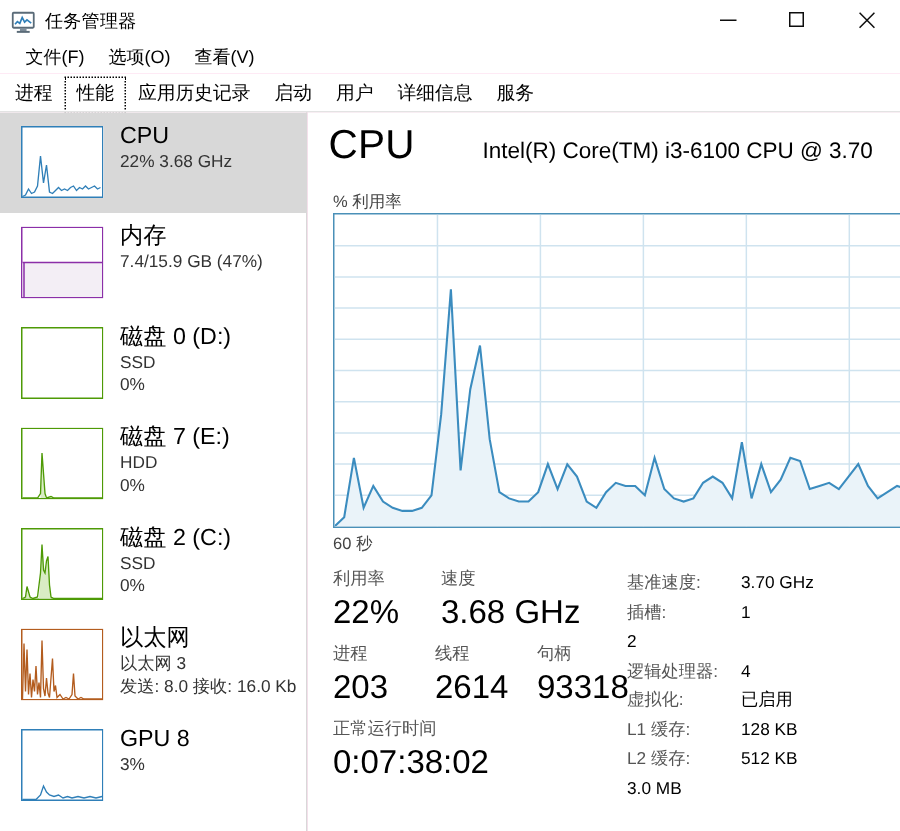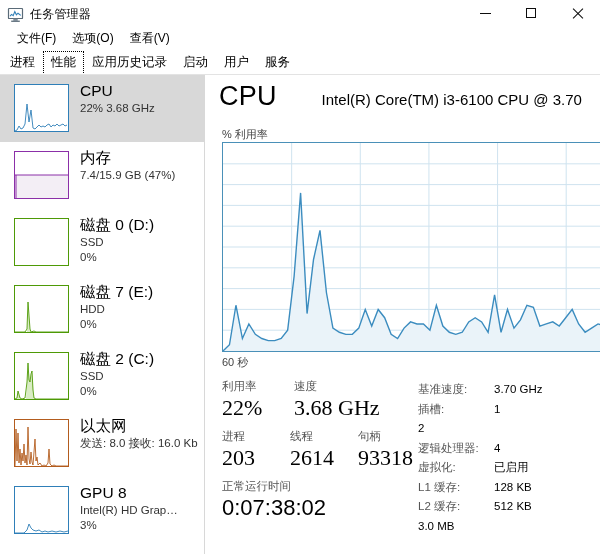--- a/index.html
+++ b/index.html
@@ -199,21 +199,21 @@
     position: absolute; left: 0; top: 0; width: 196px;
   }
   .stat-lbl {
     font-size: 11.5px; color: #555; line-height: 16px;
     white-space: nowrap;
   }
   .stat-val {
     font-size: 22px; color: #000; line-height: 28px;
     white-space: nowrap; font-weight: 400;
   }
-  .grp3 { display: flex; font-family: Liberation Serif, serif; }
+  .grp3 { display: flex; }
   .grp3 > div { flex: 0 0 auto; }
 
   .stats-right {
     position: absolute; left: 196px; top: 2px; width: 182px;
     font-size: 11.5px;
   }
   .sr-row {
     display: flex; line-height: 19.5px; height: 19.5px;
   }
   .sr-k { width: 76px; color: #555; white-space: nowrap; }
@@ -254,20 +254,21 @@
     <span class="menu-item">选项(O)</span>
     <span class="menu-item">查看(V)</span>
   </div>
 
   <div class="tabstrip">
     <span class="tab">进程</span>
     <span class="tab selected">性能</span>
     <span class="tab">应用历史记录</span>
     <span class="tab">启动</span>
     <span class="tab">用户</span>
+    <span class="tab">详细信息</span>
     <span class="tab">服务</span>
   </div>
   <div class="tabline"></div>
 
   <div class="sidebar">
 
     <div class="side-item selected">
       <div class="spark">
         <svg viewBox="0 0 55 48" preserveAspectRatio="none">
           <rect x="0.5" y="0.5" width="54" height="47" fill="#ffffff" stroke="#2f7fb8" stroke-width="1"></rect>
@@ -341,34 +342,34 @@
 
     <div class="side-item">
       <div class="spark">
         <svg viewBox="0 0 55 48" preserveAspectRatio="none">
           <rect x="0.5" y="0.5" width="54" height="47" fill="#ffffff" stroke="#b35c1e" stroke-width="1"></rect>
           <polyline fill="none" stroke="#b35c1e" stroke-width="0.9" points="1,47 2,10 3,42 4,14 5,44 6,30 7,46 8,34 9,42 10,25 11,44 12,36 13,46 14,8 15,40 16,45 17,33 18,43 19,46 21,20 22,42 23,38 24,46 26,44 28,47 30,46 32,47 34,44 35,30 36,45 38,47 40,46 42,47 54,47"></polyline>
         </svg>
       </div>
       <div class="side-text">
         <div class="side-title">以太网</div>
+        <div class="side-sub">以太网 3</div>
         <div class="side-sub">发送: 8.0 接收: 16.0 Kb</div>
       </div>
     </div>
 
     <div class="side-item">
       <div class="spark">
         <svg viewBox="0 0 55 48" preserveAspectRatio="none">
           <rect x="0.5" y="0.5" width="54" height="47" fill="#ffffff" stroke="#2f7fb8" stroke-width="1"></rect>
           <polyline fill="none" stroke="#2f7fb8" stroke-width="0.9" points="1,47 10,47 13,44 15,38 17,42 19,44 22,45 25,44 28,46 31,45 34,46 38,45 42,46 46,45 50,46 54,45"></polyline>
         </svg>
       </div>
       <div class="side-text">
         <div class="side-title">GPU 8</div>
-        <div class="side-sub">Intel(R) HD Grap…</div>
         <div class="side-sub">3%</div>
       </div>
     </div>
 
   </div>
   <div class="side-divider"></div>
 
   <div class="main">
     <div class="main-head">
       <span class="main-title">CPU</span>

